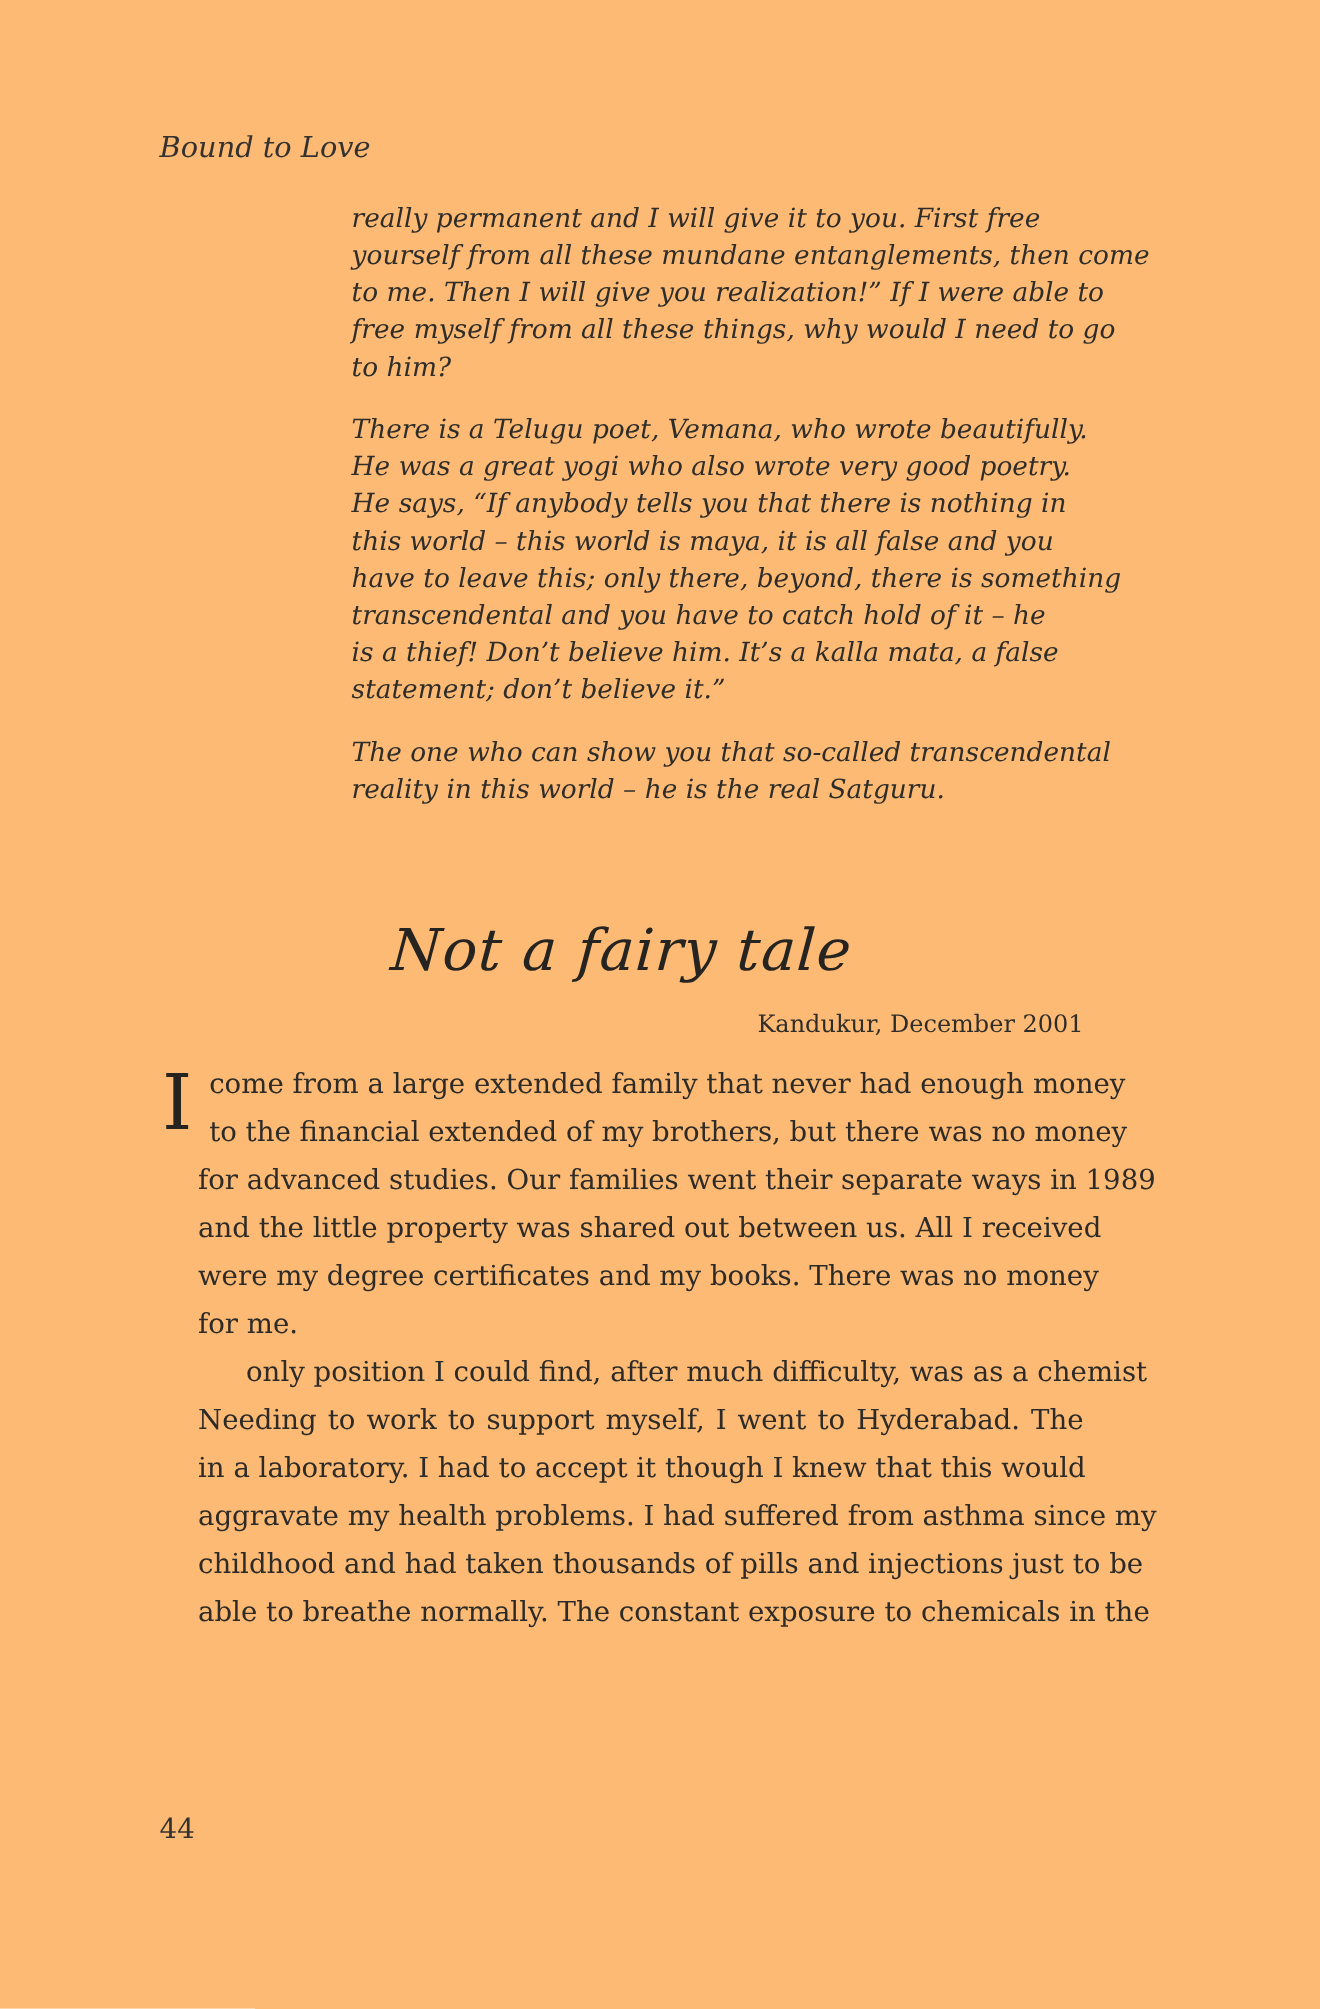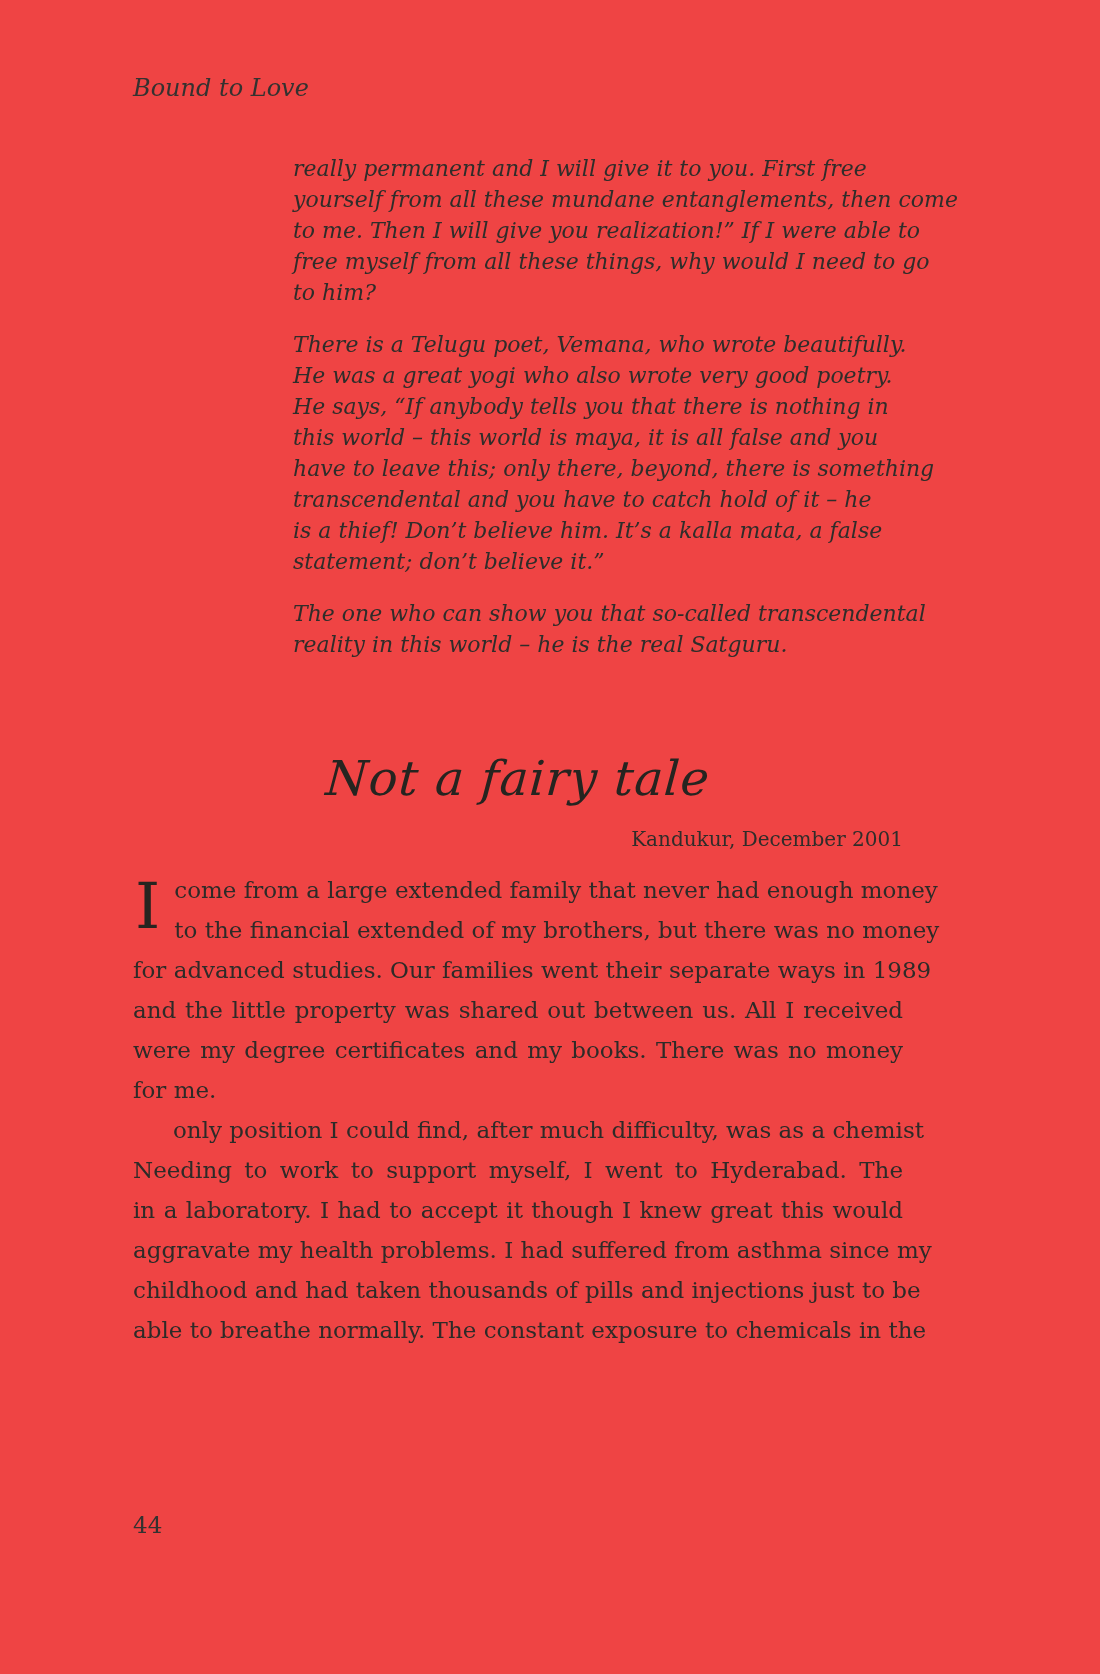--- a/index.html
+++ b/index.html
@@ -5,35 +5,35 @@
   html, body {
     margin: 0;
     padding: 0;
     background: #ffffff;
   }
   .page {
     position: relative;
     width: 1100px;
     height: 1674px;
     margin: 0 auto;
-    background: #ef4444;
+    background: #fdba74;
     box-sizing: border-box;
-    padding: 73px 197px 0 133px;
+    padding: 108px 197px 0 133px;
     color: #2d2b28;
     font-family: "DejaVu Serif", "Liberation Serif", serif;
     overflow: hidden;
   }
   .running-header {
     font-style: italic;
     font-size: 24px;
     line-height: 30px;
     color: #343230;
   }
   .quote-section {
-    margin-top: 50px;
+    margin-top: 29px;
     margin-left: 160px;
   }
   .quote {
     font-style: italic;
     font-size: 22px;
     line-height: 31px;
     white-space: pre;          
     color: #2f2d2a;
   }
   .quote + .quote {
@@ -62,20 +62,21 @@
     font-size: 23px;
   }
   .para { margin: 0; }
   .jline {
     line-height: 40px;
     height: 40px;
     text-align: justify;
     text-align-last: justify;
     white-space: nowrap;
     color: #2d2b28;
+    margin-left: 32px;
   }
   .jline.last {
     text-align-last: left;
   }
   .para[data-indent-first="true"] .jline:first-child {
     text-indent: 40px;
   }
   .drop-cap {
     float: left;
     font-size: 64px;
@@ -132,21 +133,21 @@
           <div class="jline">for advanced studies. Our families went their separate ways in 1989</div>
           <div class="jline">and the little property was shared out between us. All I received</div>
           <div class="jline">were my degree certificates and my books. There was no money</div>
           <div class="jline last">for me.</div>
         </div>
     </div>
     <div class="para" data-indent-first="true">
       <div>
           <div class="jline">only position I could find, after much difficulty, was as a chemist</div>
           <div class="jline">Needing to work to support myself, I went to Hyderabad. The</div>
-          <div class="jline">in a laboratory. I had to accept it though I knew great this would</div>
+          <div class="jline">in a laboratory. I had to accept it though I knew that this would</div>
           <div class="jline">aggravate my health problems. I had suffered from asthma since my</div>
           <div class="jline">childhood and had taken thousands of pills and injections just to be</div>
           <div class="jline">able to breathe normally. The constant exposure to chemicals in the</div>
         </div>
     </div>
   </div>
 
   <div class="page-number">44</div>
 
 </div>

